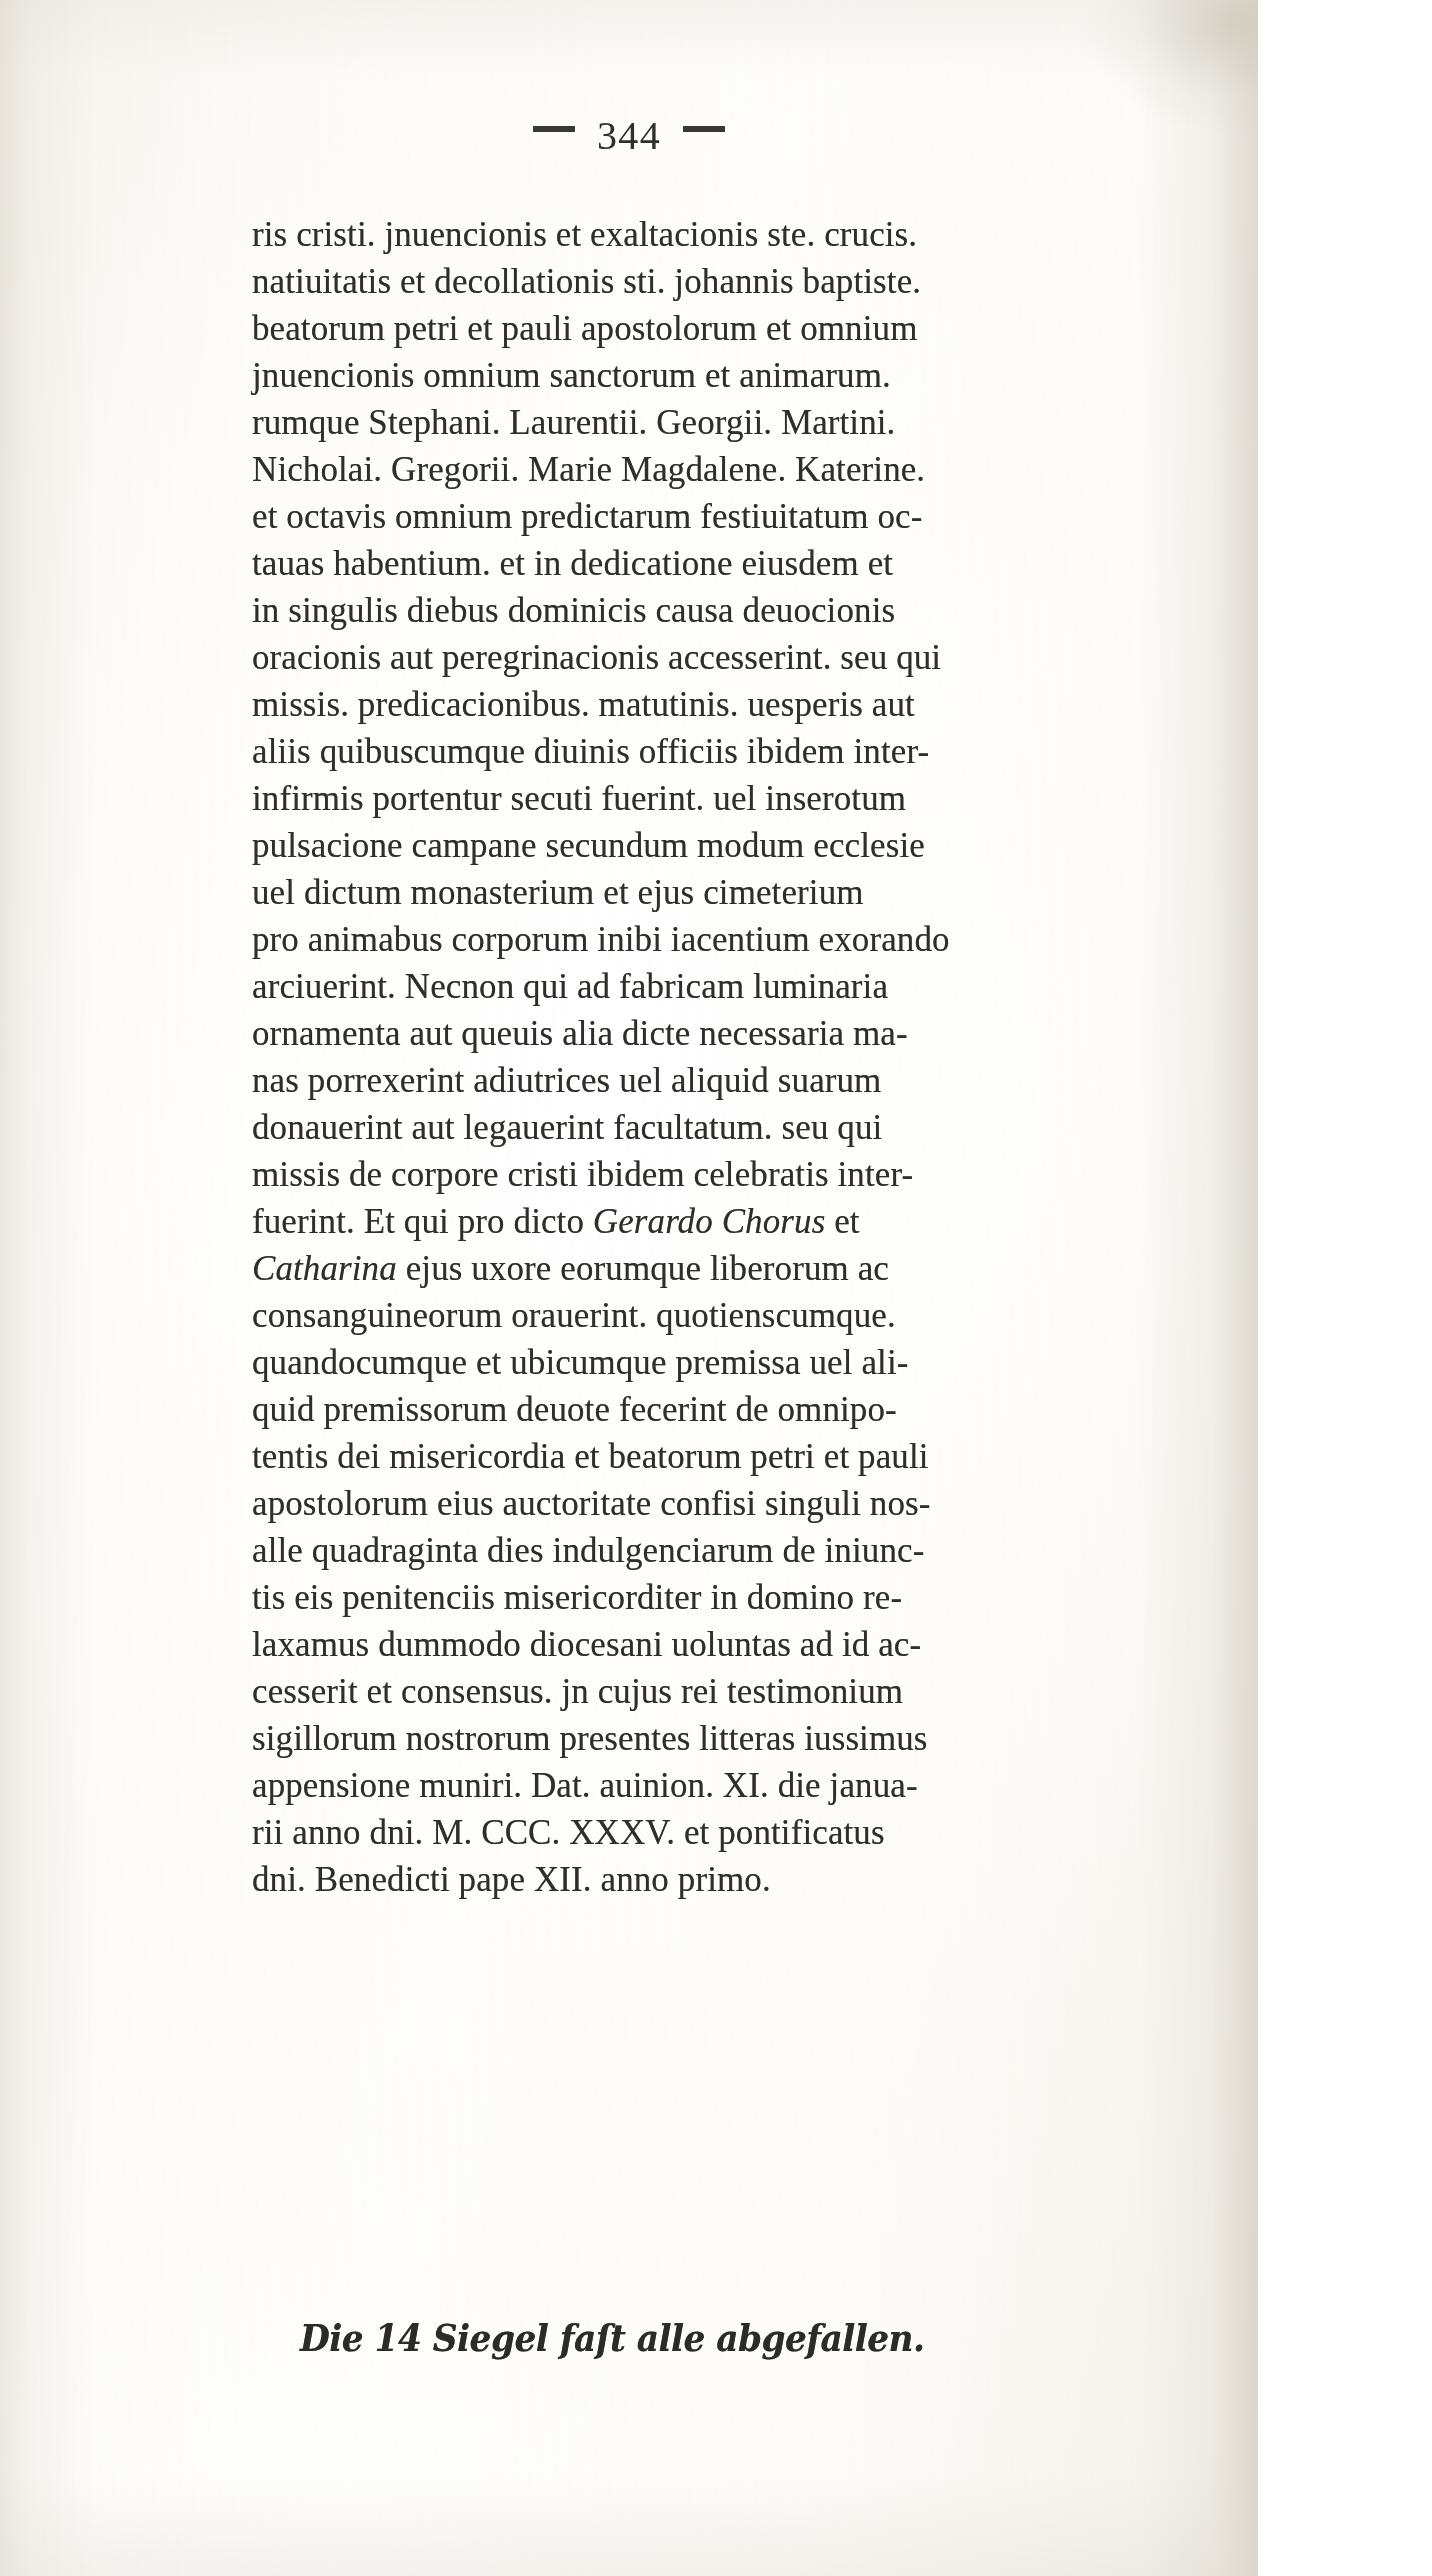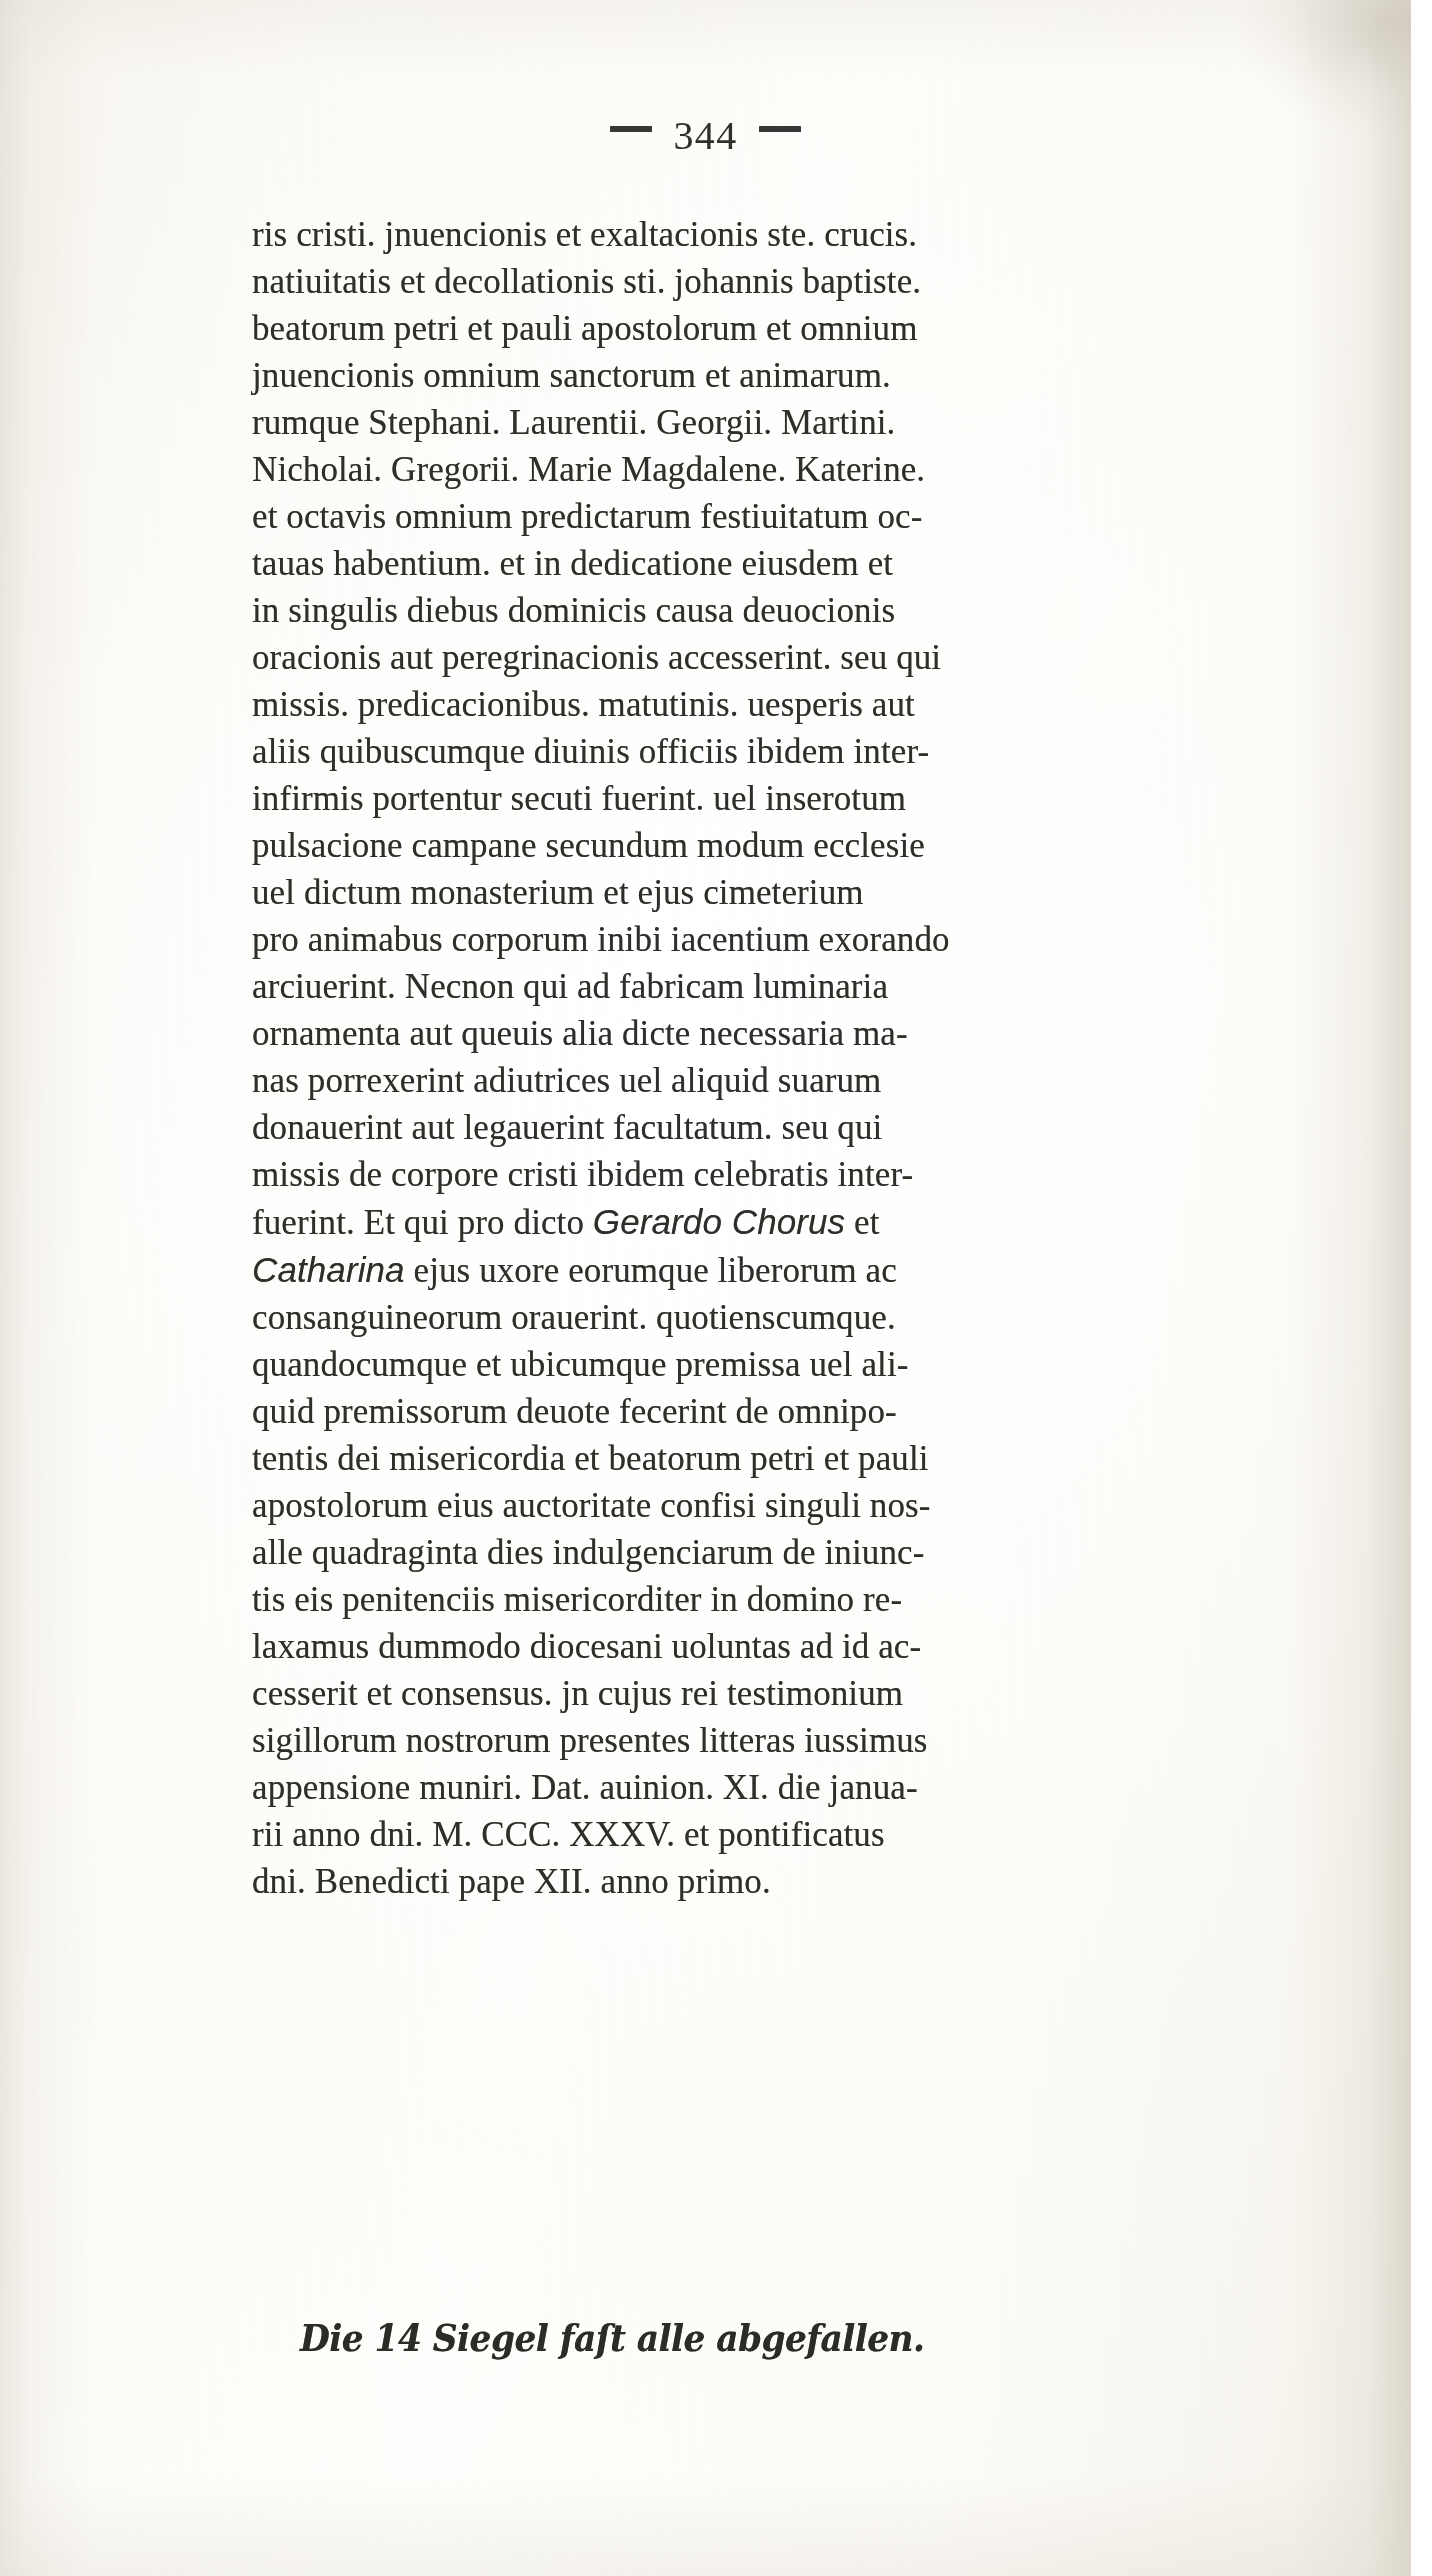--- a/index.html
+++ b/index.html
@@ -3,21 +3,21 @@
 <meta charset="utf-8">
 <style>
   html, body {
     margin: 0;
     padding: 0;
     background: #ffffff;
   }
 
   .page {
     position: relative;
-    width: 1411px;
+    width: 1258px;
     height: 2576px;
     background: #fbfaf7;
     overflow: hidden;
     font-family: "Liberation Serif", "DejaVu Serif", serif;
     color: #2e2c2a;
   }
 
   
   .paper-tone {
     position: absolute;
@@ -108,21 +108,21 @@
     line-height: 47px;
     white-space: nowrap;
     color: #302e2b;
     letter-spacing: 0.1px;
     
     text-shadow: 0 0 0.4px rgba(40,38,35,0.55);
   }
 
   .line i {
     font-style: italic;
-    font-family: Liberation Sans, sans-serif;
+    font-family: Liberation Serif, serif;
   }
 
   
   .fraktur-note {
     position: absolute;
     top: 2316px;
     left: 300px;
     font-family: "DejaVu Serif", "Liberation Serif", serif;
     font-size: 37px;
     font-weight: bold;

